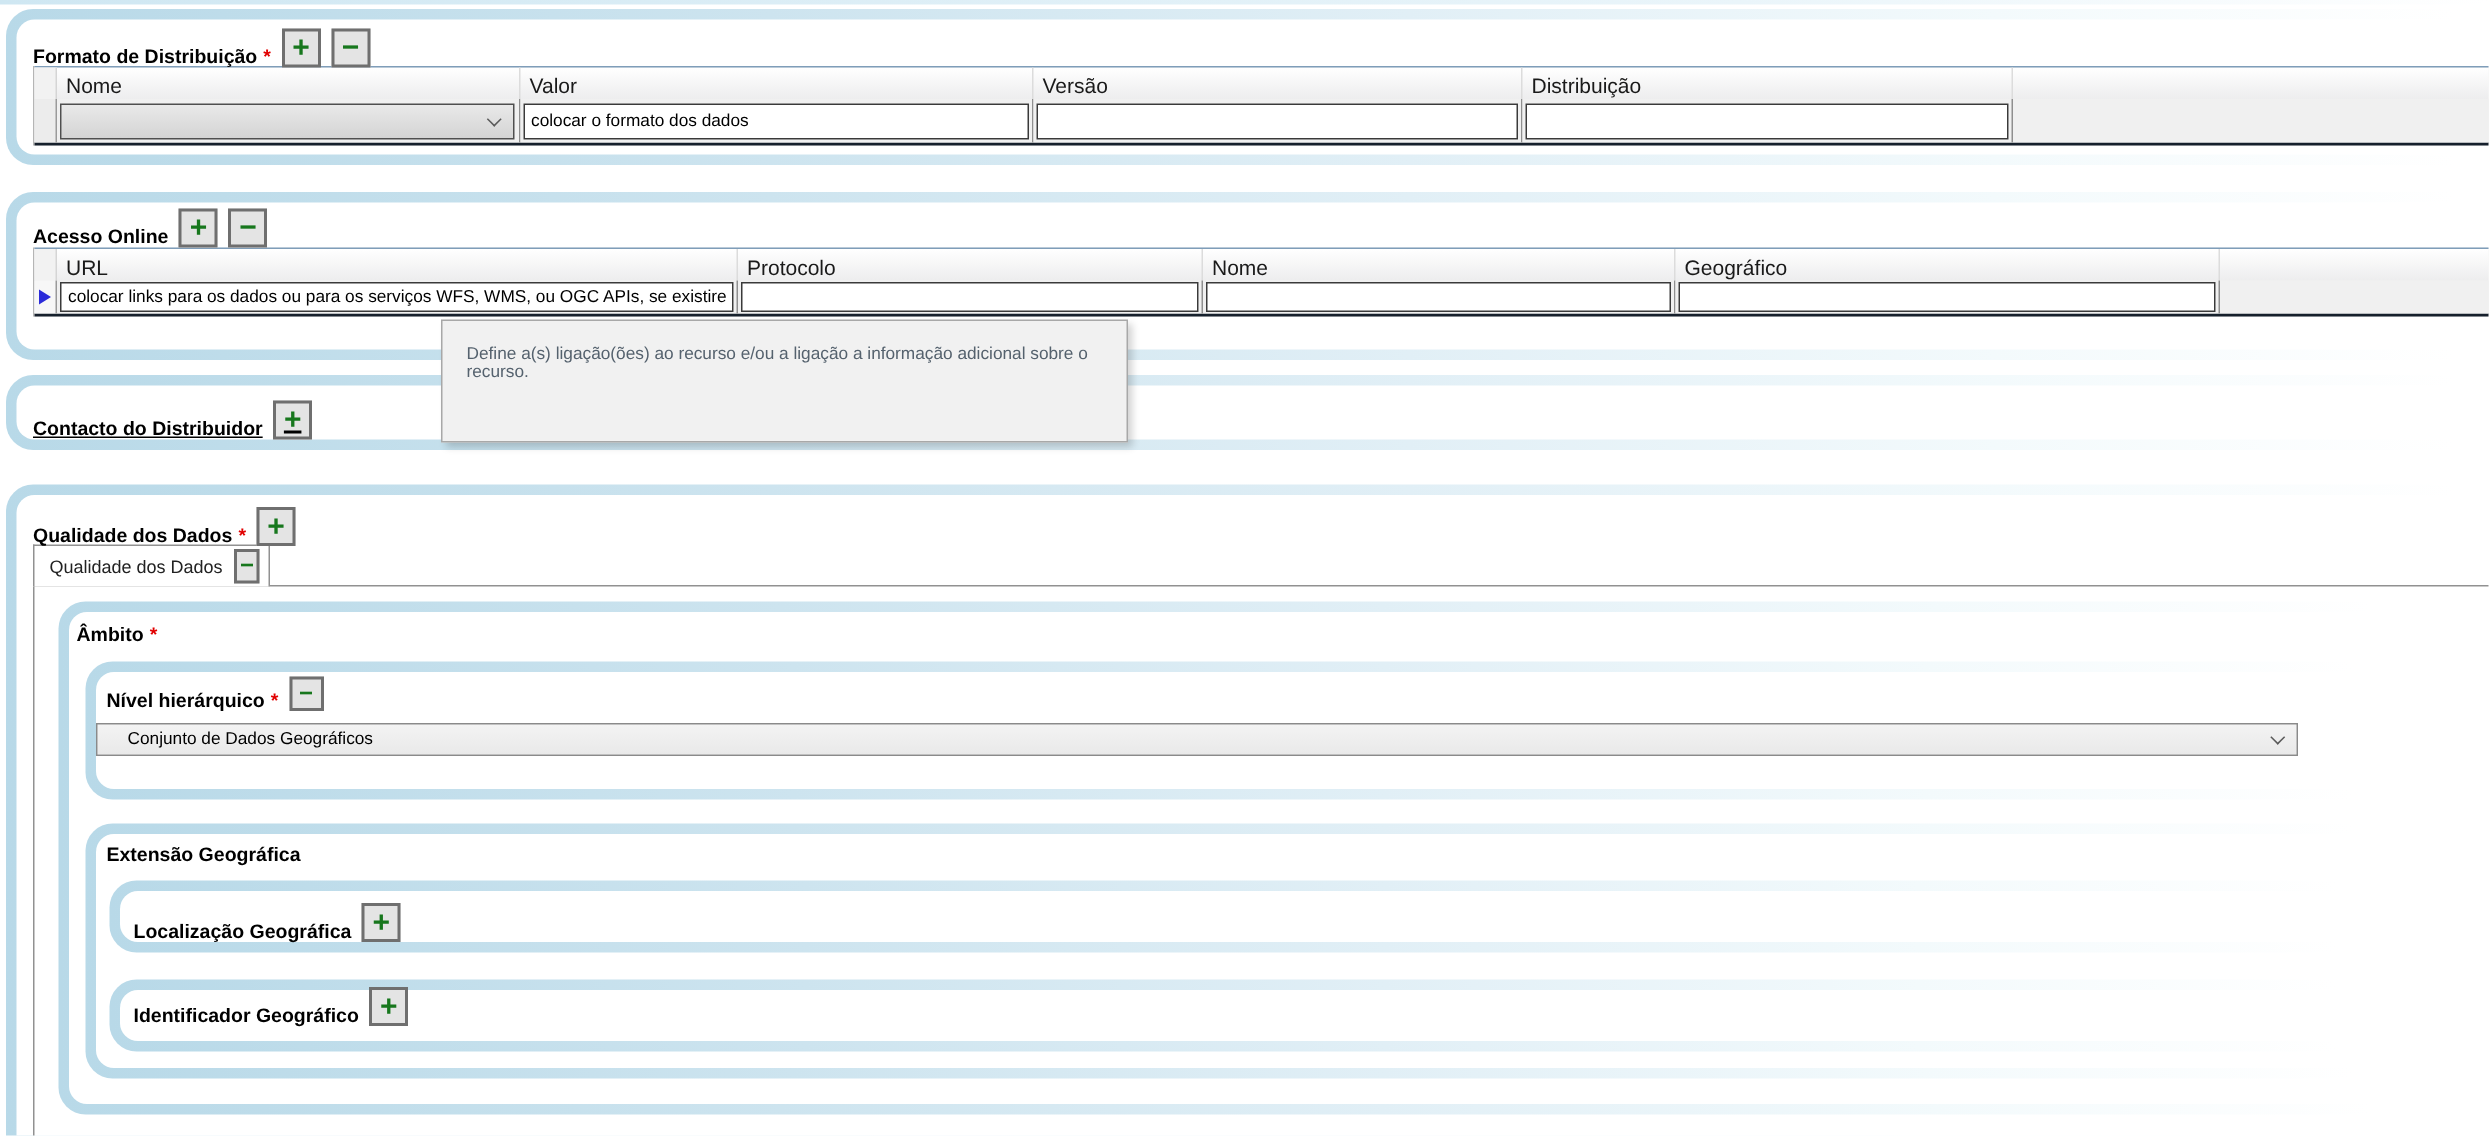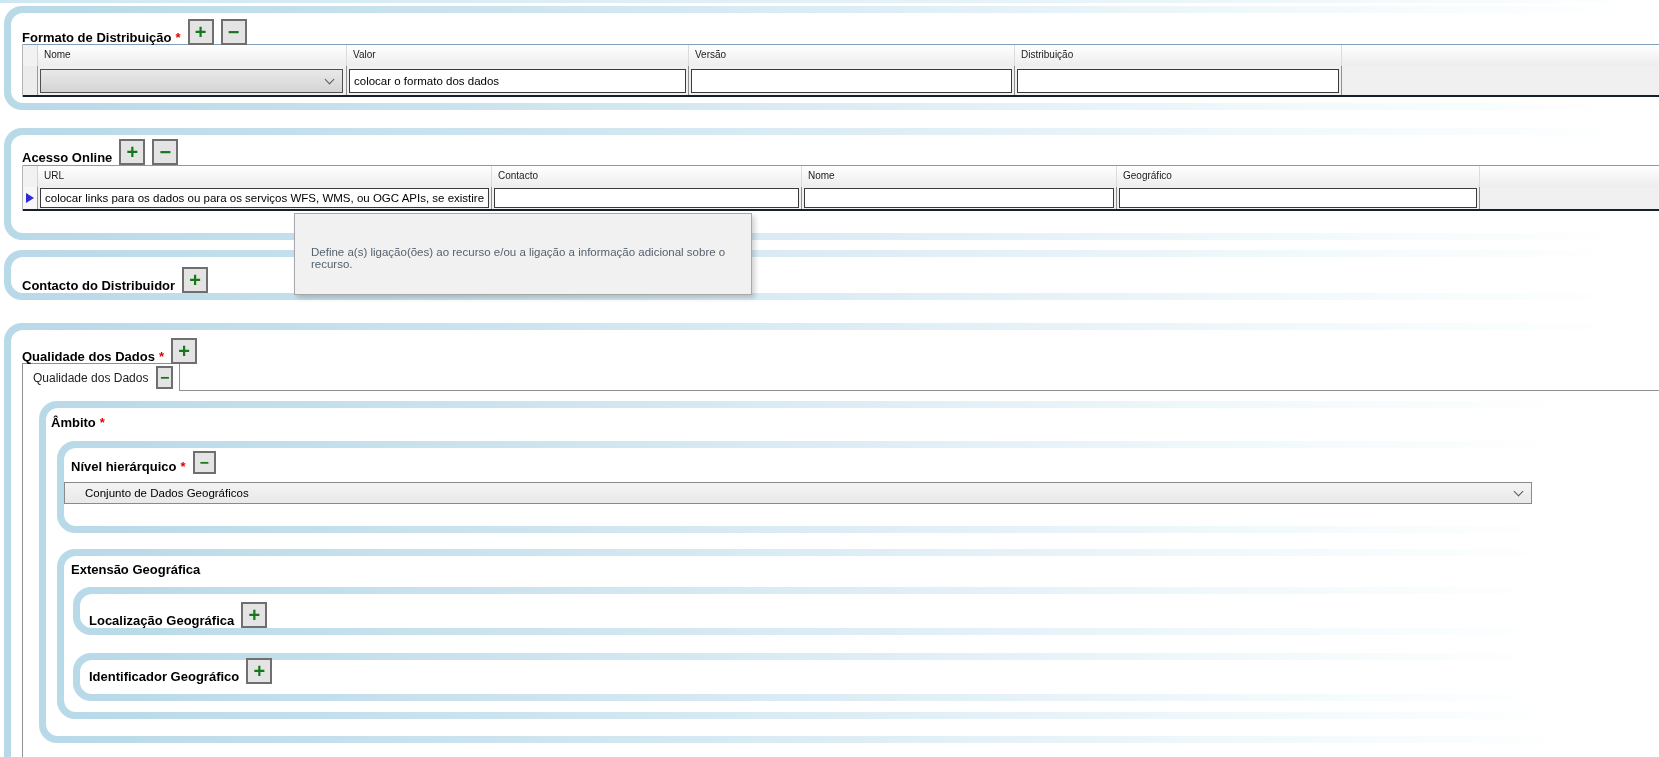--- a/index.html
+++ b/index.html
@@ -28,21 +28,21 @@
   .sq-btn.lg{width:26px;height:26px;}
   .sq-btn.sm{width:23px;height:23px;}
   .glyph{color:#17771d;font-weight:bold;line-height:1;}
   .sq-btn.lg .glyph{font-size:20px;}
   .sq-btn.sm .glyph{font-size:16px;}
   
   .grid{position:absolute;background:#f0f0f0;border-left:1px solid #b5b5b5;}
   .hdr{display:flex;height:22px;box-sizing:border-box;border-top:1px solid #7f9db9;
     background:linear-gradient(#ffffff,#ededee);}
   .hstub{width:14px;border-right:1px solid #d5d5d5;background:#f2f2f2;}
-  .hcell{box-sizing:border-box;padding:4px 0 0 6px;font-size:10px;color:#1a1a1a;
+  .hcell{box-sizing:border-box;padding:4px 0 0 6px;font-size:14px;color:#1a1a1a;
     border-right:1px solid #dcdcdc;overflow:hidden;white-space:nowrap;}
   .hrest{flex:1;border-right:none;}
   .grow{display:flex;box-sizing:border-box;border-bottom:2px solid #16202c;background:#f0f0f0;}
   .grow .stub{width:14px;border-right:1px solid #9a9a9a;background:#ececec;
     display:flex;align-items:center;justify-content:center;}
   .cell{box-sizing:border-box;border-right:1px solid #8f8f8f;display:flex;align-items:center;background:#f0f0f0;}
   .cell.rest{flex:1;border-right:none;}
   .tin{box-sizing:border-box;width:calc(100% - 4px);margin:0 2px;border:1px solid #3a3a3a;
     background:#fff;font-family:"Liberation Sans",sans-serif;font-size:11.5px;color:#000;padding:0 4px;}
   .grid1 .grow{height:31px;} .grid1 .tin{height:24px;}
@@ -55,21 +55,21 @@
   .combo{position:relative;box-sizing:border-box;width:calc(100% - 5px);height:24px;margin:0 3px 0 2px;
     background:linear-gradient(#e9e9e9,#d4d4d4);border:1px solid #4f4f4f;cursor:pointer;}
   .chev{position:absolute;right:9px;top:50%;width:6px;height:6px;margin-top:-5px;
     border-right:1.6px solid #5a5a5a;border-bottom:1.6px solid #5a5a5a;transform:rotate(45deg);}
   
   .tri{width:0;height:0;border-top:5px solid transparent;border-bottom:5px solid transparent;
     border-left:8px solid #2b2bd9;}
   
   .tooltip{left:294px;top:213px;width:458px;height:82px;background:#f1f1f1;
     border:1px solid #a8a8a8;box-shadow:3px 3px 5px rgba(0,0,0,.18);z-index:60;
-    box-sizing:border-box;padding:32px 16px;color:#55626e;font-size:11.5px;}
+    box-sizing:border-box;padding:16px 16px;color:#55626e;font-size:11.5px;}
   .tooltip p{margin:0 0 13px 0;}
   
   .tab{position:absolute;box-sizing:border-box;background:#fff;border:1px solid #919191;border-bottom:none;
     display:flex;align-items:center;gap:8px;padding:0 6px 0 10px;z-index:3;cursor:pointer;}
   .tab-label{font-size:12px;color:#222;white-space:nowrap;}
   .tabpage{position:absolute;background:#ffffff;border-top:1px solid #919191;border-left:1px solid #919191;z-index:2;}
   
   .wselect{position:absolute;box-sizing:border-box;display:flex;align-items:center;
     background:linear-gradient(#f3f3f3,#e9e9e9);border:1px solid #8a8a8a;
     padding:0 24px 0 8px;font-size:11.5px;color:#000;cursor:pointer;}
@@ -128,21 +128,21 @@
         <span class="glyph">+</span>
       </button>
     <button class="sq-btn lg">
         <span class="glyph">−</span>
       </button>
   </div>
   <div class="grid grid2" style="left:18px;top:37px;width:1680px;">
     <div class="hdr">
       <div class="hstub"></div>
       <div class="hcell t2c1">URL</div>
-      <div class="hcell t2c2">Contacto</div>
+      <div class="hcell t2c2">Protocolo</div>
       <div class="hcell t2c3">Nome</div>
       <div class="hcell t2c4">Geográfico</div>
       <div class="hcell hrest"></div>
     </div>
     <div class="grow">
       <div class="stub" style="background:#f7f7f7;">
         <span class="tri"></span>
       </div>
       <div class="cell t2c1">
           <input class="tin" value="colocar links para os dados ou para os serviços WFS, WMS, ou OGC APIs, se existirem." style="">
@@ -156,21 +156,21 @@
       <div class="cell t2c4">
           <input class="tin" style="">
         </div>
       <div class="cell rest"></div>
     </div>
   </div>
 </div>
 
 <div class="abs bpanel" style="left:4px;top:250px;width:1700px;height:50px;">
   <div class="inner"></div>
-  <div class="title-row" style="left:18px;top:7px;height:36px;">
+  <div class="title-row" style="left:18px;top:7px;height:36px;text-decoration:underline;">
     <span class="sec-title">Contacto do Distribuidor</span>
     <button class="sq-btn lg">
         <span class="glyph">+</span>
       </button>
   </div>
 </div>
 
 <div class="abs tooltip">
   <p>Define a(s) ligação(ões) ao recurso e/ou a ligação a informação adicional sobre o recurso.</p>
 </div>

